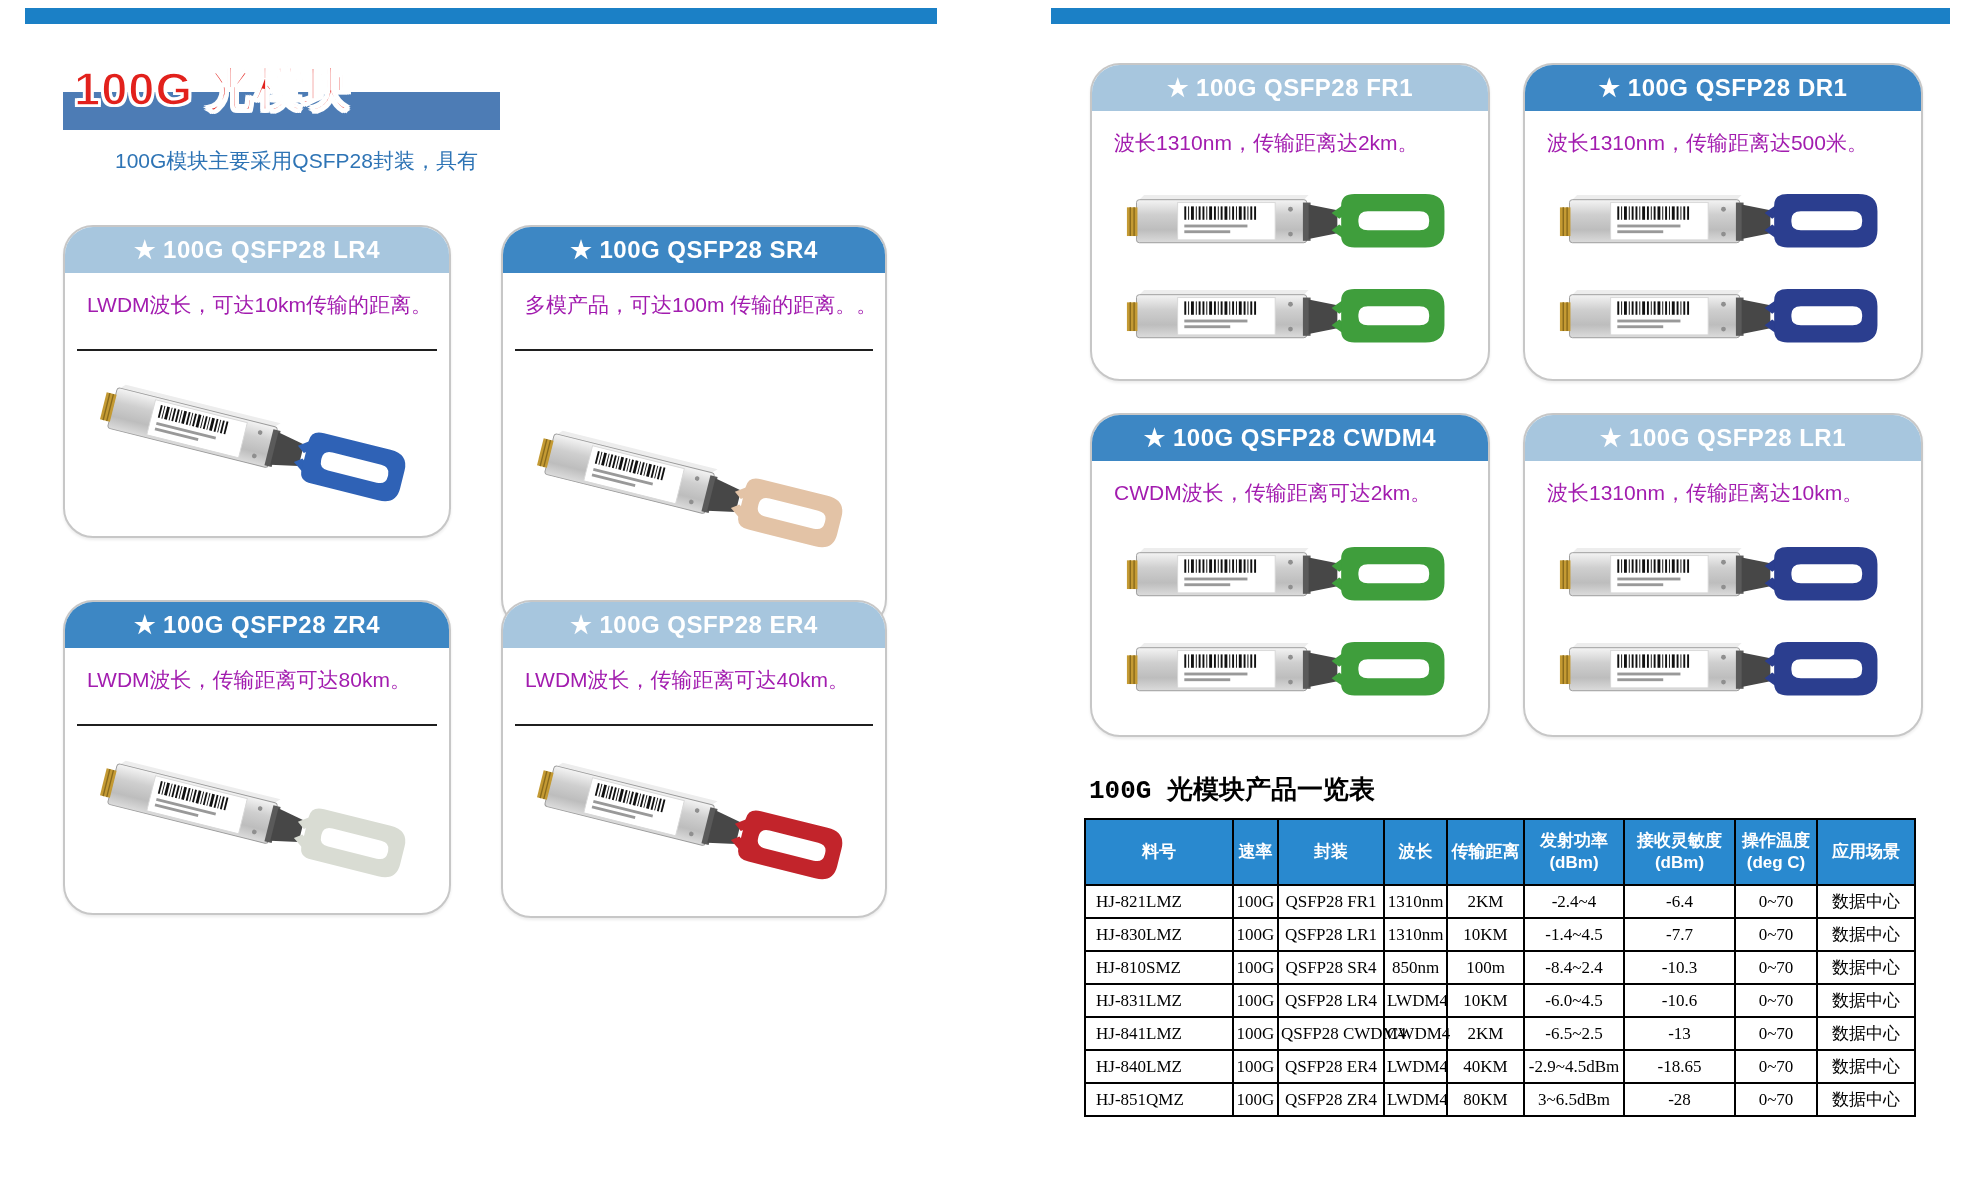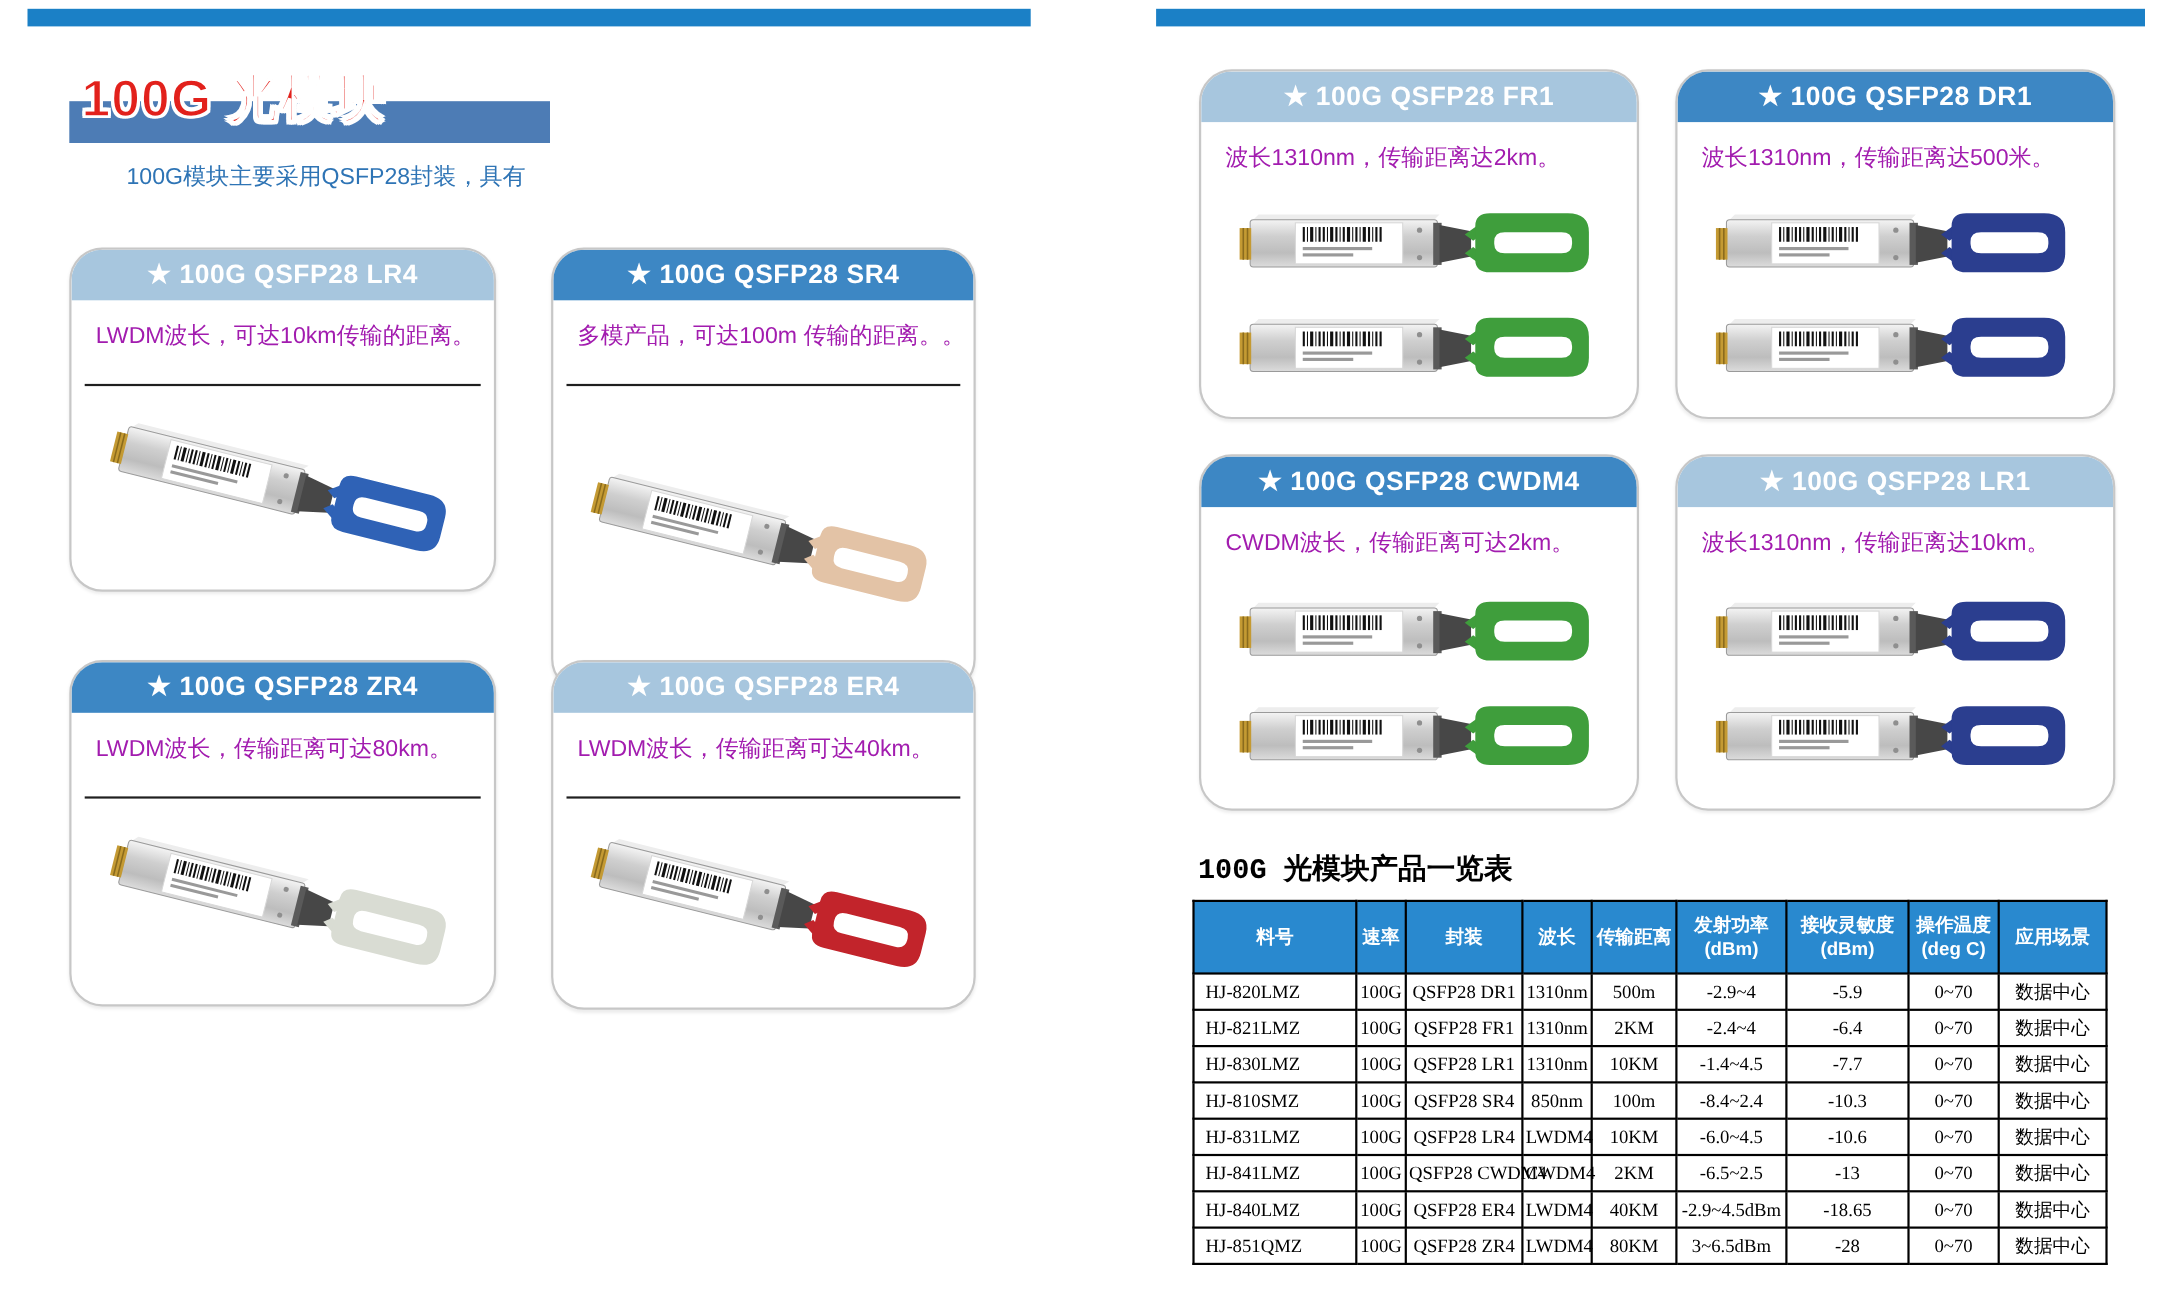--- a/index.html
+++ b/index.html
@@ -693,31 +693,20 @@
       <th>封装</th>
       <th>波长</th>
       <th>传输距离</th>
       <th>发射功率 (dBm)</th>
       <th>接收灵敏度 (dBm)</th>
       <th>操作温度 (deg C)</th>
       <th>应用场景</th>
     </tr>
   </thead>
   <tbody>
-      <tr>
-        <td class="c-left">HJ-820LMZ</td>
-        <td>100G</td>
-        <td>QSFP28 DR1</td>
-        <td>1310nm</td>
-        <td>500m</td>
-        <td>-2.9~4</td>
-        <td>-5.9</td>
-        <td>0~70</td>
-        <td>数据中心</td>
-      </tr>
       <tr>
         <td class="c-left">HJ-821LMZ</td>
         <td>100G</td>
         <td>QSFP28 FR1</td>
         <td>1310nm</td>
         <td>2KM</td>
         <td>-2.4~4</td>
         <td>-6.4</td>
         <td>0~70</td>
         <td>数据中心</td>

